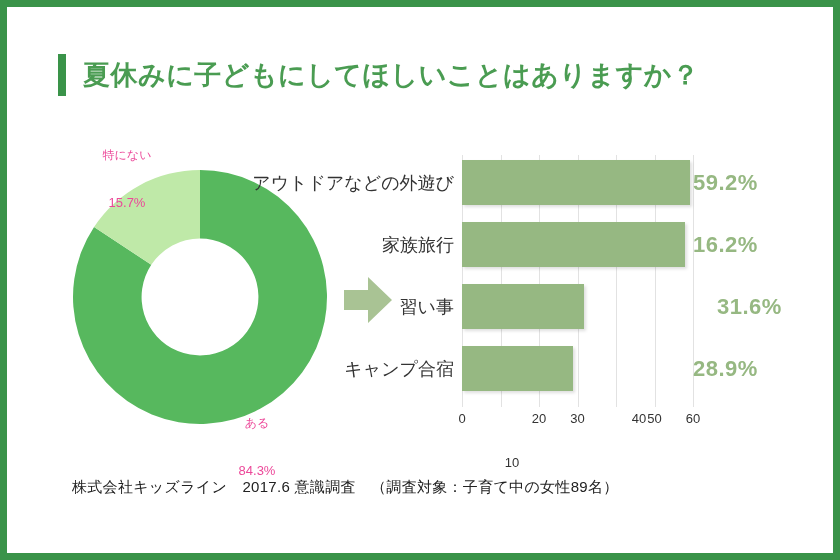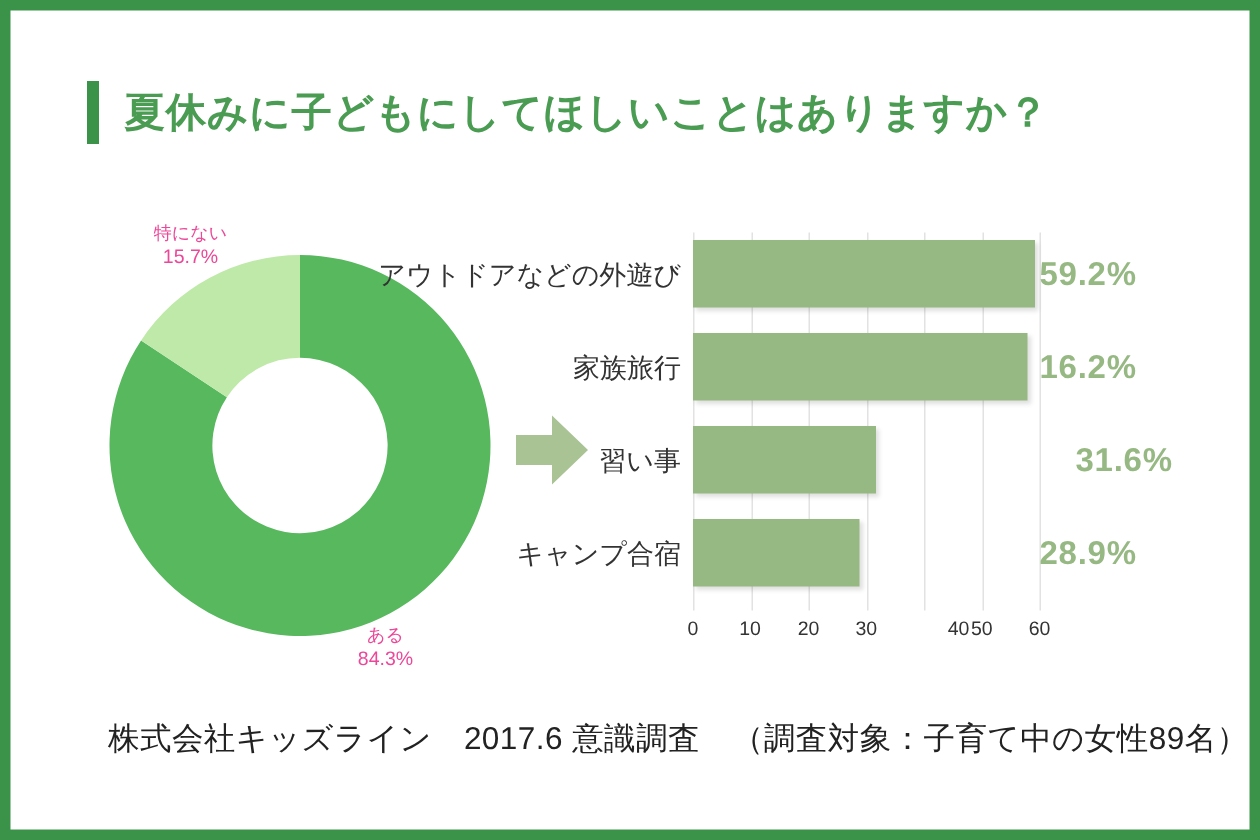--- a/index.html
+++ b/index.html
@@ -68,21 +68,21 @@
   .donut-svg { display: block; }
 
   .donut-label {
     position: absolute;
     text-align: center;
     color: #ec4899;
     line-height: 1.25;
     white-space: nowrap;
   }
   .donut-label .dl-name { font-size: 12px; }
-  .donut-label .dl-val  { font-size: 13px; }
+  .donut-label .dl-val  { font-size: 13px; margin-top: 32px; }
 
   .label-nothing {
     left: 72px;
     top: 148px;
     width: 110px;
   }
   .label-have {
     left: 202px;
     top: 416px;
     width: 110px;
@@ -162,21 +162,21 @@
     color: #333333;
     transform: translateX(-50%);
     white-space: nowrap;
   }
 
   
   .footer {
     position: absolute;
     left: 72px;
     top: 478px;
-    font-size: 21px;
+    font-size: 15px;
     color: #222222;
     white-space: nowrap;
     letter-spacing: 0.3px;
   }
 </style>
 </head>
 <body>
 
 <div id="stage">
 
@@ -241,21 +241,21 @@
             <div class="val-label">31.6%</div>
           </div>
           <div class="bar-row" style="top: 191px; width: 231px;">
             <div class="cat-label">キャンプ合宿</div>
             <div class="bar" style="width: 111.265px;"></div>
             <div class="val-label">28.9%</div>
           </div>
         </div>
       <div id="ticks">
           <div class="tick" style="left: 0px;">0</div>
-          <div class="tick" style="left: 38px;">10</div>
+          <div class="tick" style="left: 50px; margin-top: 44px;">10</div>
           <div class="tick" style="left: 77px;">20</div>
           <div class="tick" style="left: 115.5px;">30</div>
           <div class="tick" style="left: 154px; margin-left: 23px;">40</div>
           <div class="tick" style="left: 192.5px;">50</div>
           <div class="tick" style="left: 231px;">60</div>
         </div>
     </div>
   </div>
 
   <div class="footer">株式会社キッズライン　2017.6 意識調査　（調査対象：子育て中の女性89名）</div>

